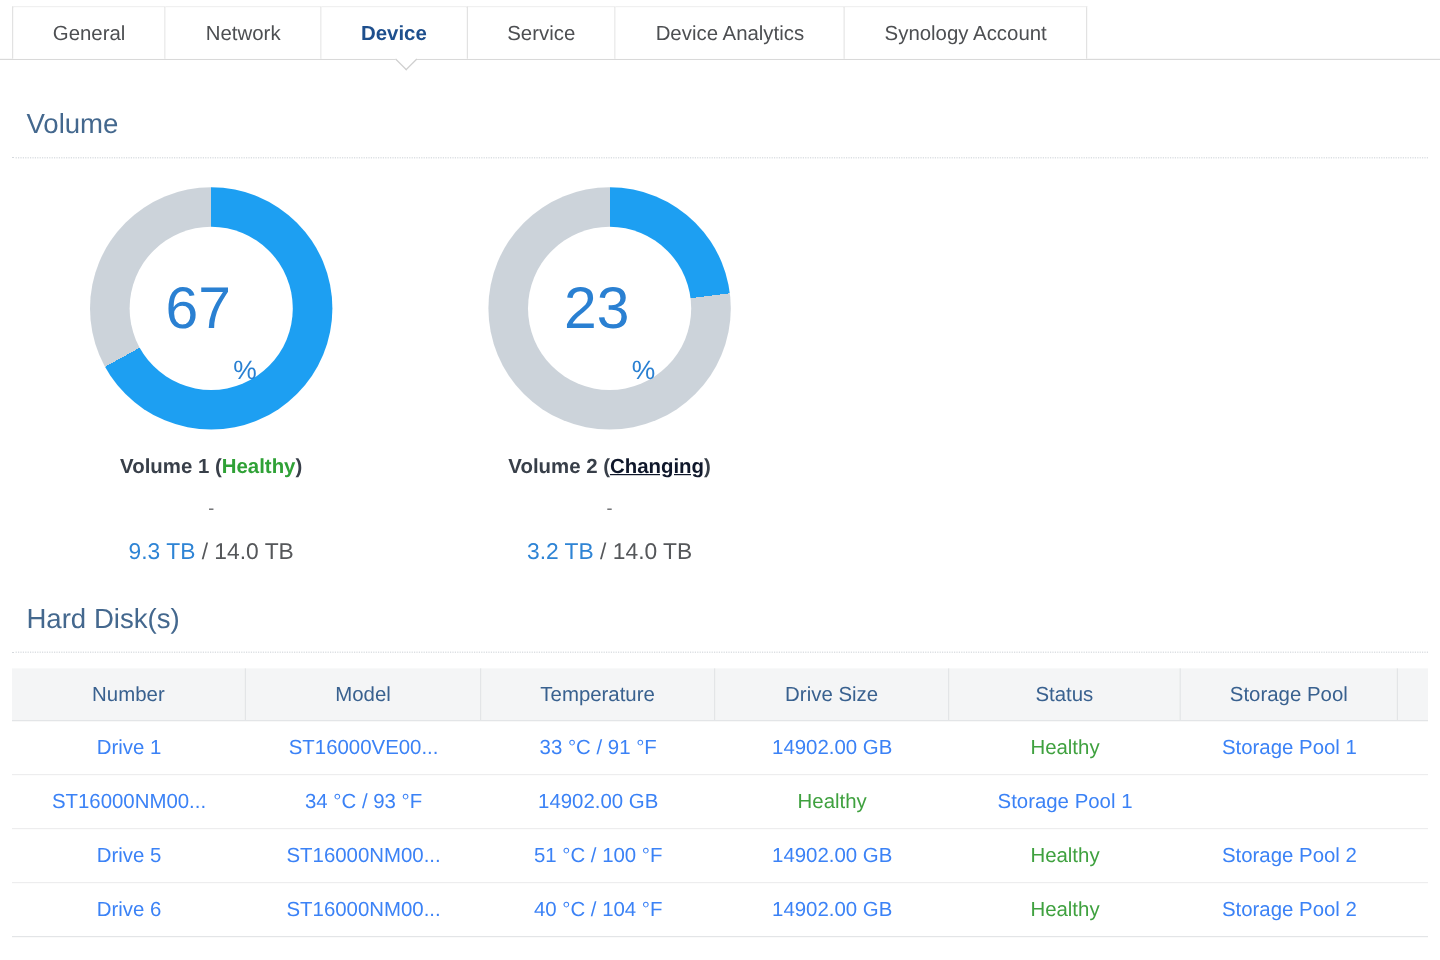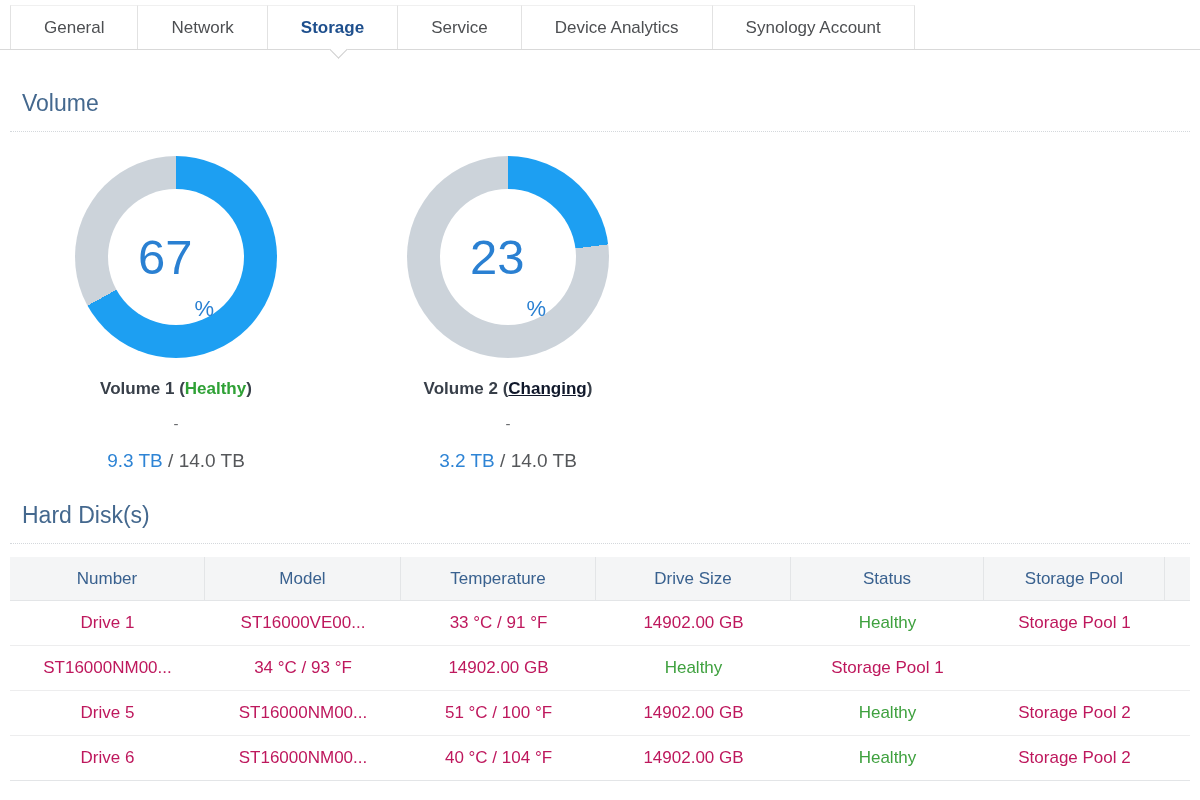--- a/index.html
+++ b/index.html
@@ -94,35 +94,35 @@
     color: var(--table-header-text);
     font-size: 17px;
     border-right: 1px solid #e3e5e7;
   }
   .t-head .t-cell:last-child { border-right: none; }
   .t-cell {
     display: flex;
     align-items: center;
     justify-content: center;
     font-size: 17px;
-    color: #be185d;
+    color: #3b82f6;
   }
   .t-body .t-row { height: 45px; border-bottom: 1px solid #ededee; }
   .t-body .t-row:last-child { border-bottom: 1px solid #e3e5e7; }
   .status-cell { color: var(--healthy-green); }
 </style>
 </head>
 <body>
 
 <div class="page">
 
   <nav class="tabbar">
     <div class="tab">General</div>
     <div class="tab">Network</div>
-    <div class="tab active">Storage</div>
+    <div class="tab active">Device</div>
     <div class="tab">Service</div>
     <div class="tab">Device Analytics</div>
     <div class="tab">Synology Account</div>
     <div class="notch"></div>
   </nav>
 
   <section>
     <div class="volume-title-wrap">
       <h2 class="section-title">Volume</h2>
     </div>

